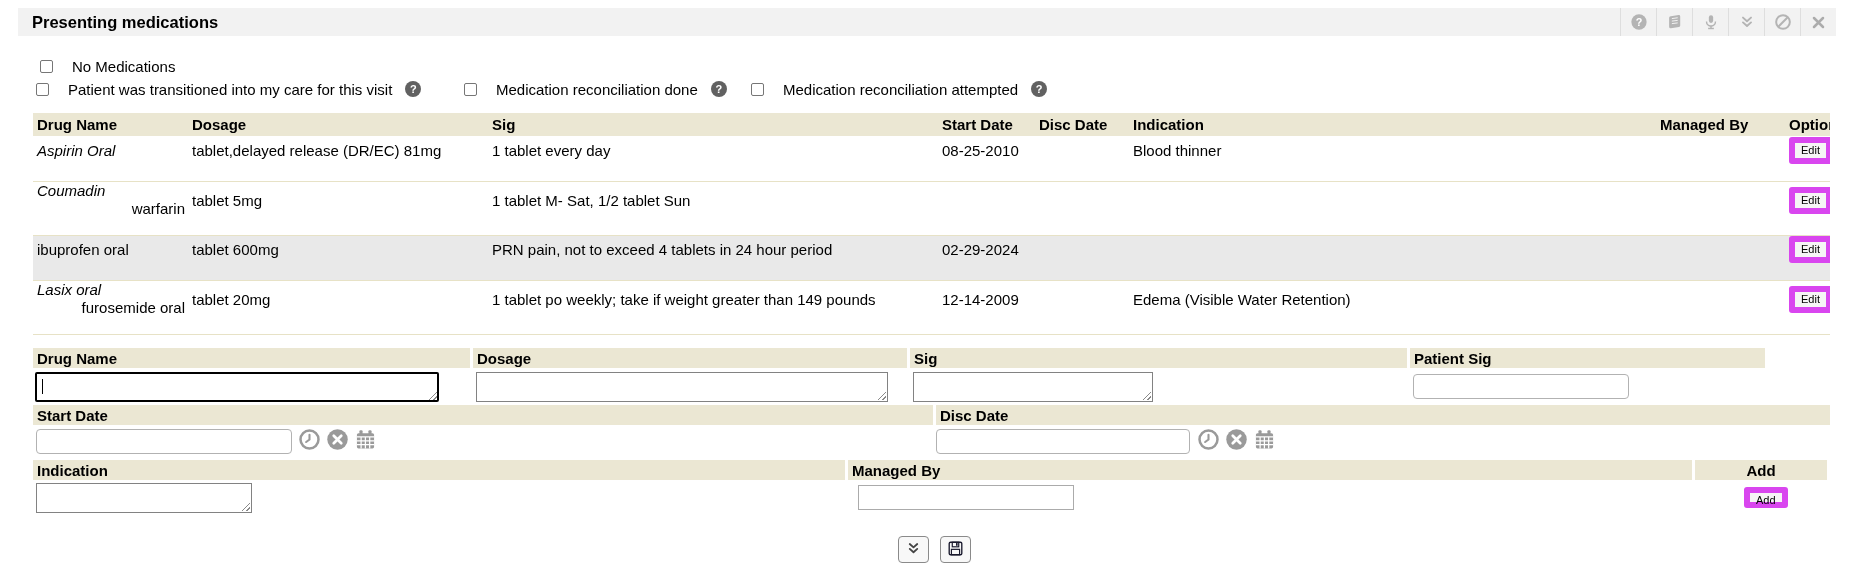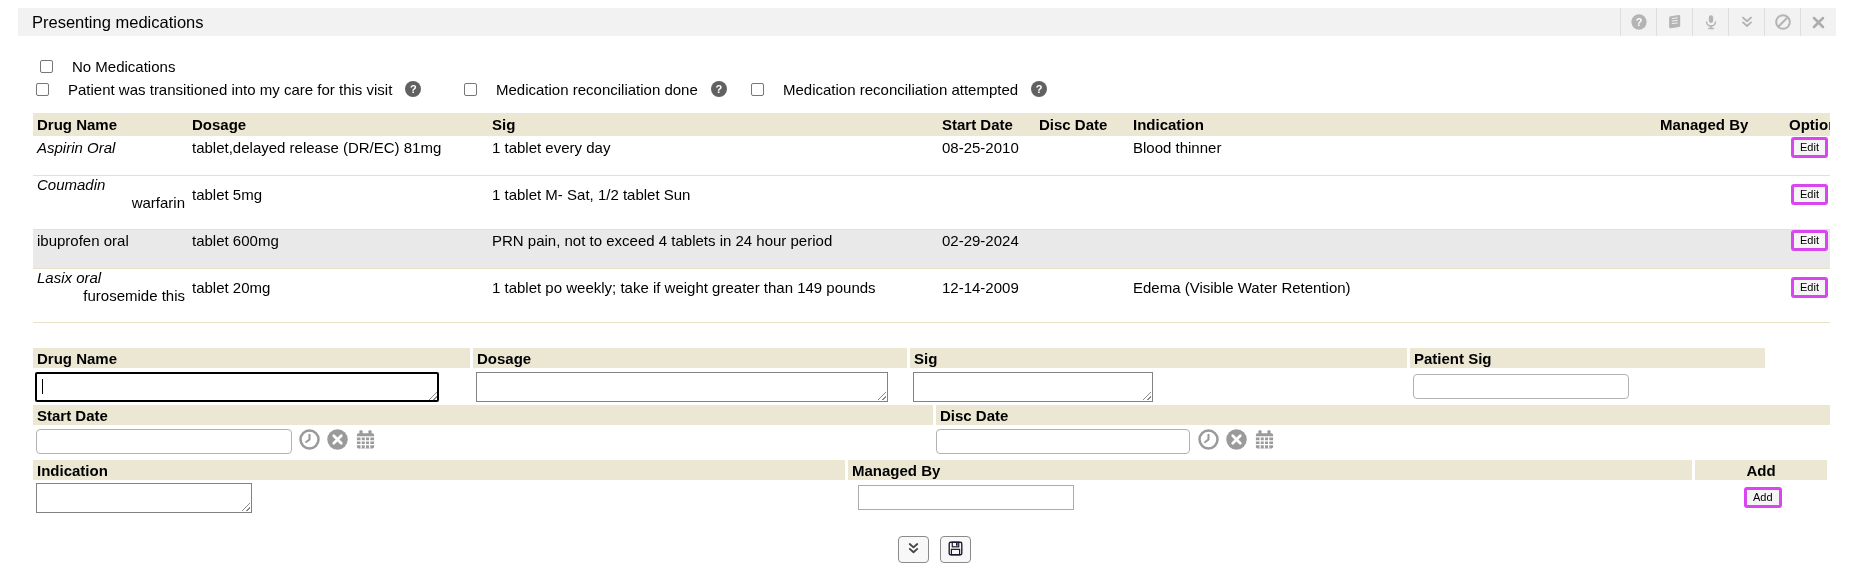--- a/index.html
+++ b/index.html
@@ -3,21 +3,21 @@
 <meta charset="utf-8">
 <style>
   html,body{margin:0;padding:0;background:#fff;}
   body{width:1854px;height:566px;position:relative;overflow:hidden;
        font-family:"Liberation Sans",sans-serif;color:#000;}
   .abs{position:absolute;}
 
   
   .titlebar{left:18px;top:8px;width:1818px;height:28px;background:#f2f2f2;
             display:flex;align-items:center;justify-content:space-between;}
-  .title{font-size:16.5px;font-weight:normal;padding-left:14px;}
+  .title{font-size:16.5px;font-weight:bold;padding-left:14px;}
   .tb-icons{display:flex;height:100%;}
   .tb-cell{width:35px;height:100%;display:flex;align-items:center;justify-content:center;
            border-left:1px solid #dedede;cursor:pointer;}
   .tb-cell svg{display:block;}
 
   
   .chk-group{display:flex;align-items:center;height:18px;gap:6px;}
   .chk{appearance:none;-webkit-appearance:none;width:13px;height:13px;margin:0;
        border:1px solid #767676;border-radius:2px;background:#fff;flex:0 0 auto;}
   .chk-label{font-size:15px;margin-left:13px;white-space:nowrap;}
@@ -31,21 +31,21 @@
   table.meds th{background:#ebe7d3;text-align:left;font-weight:bold;height:23px;
                 padding:0 0 0 4px;border-bottom:1px solid #fff;white-space:nowrap;overflow:hidden;}
   table.meds td{padding:0 0 17px 4px;vertical-align:middle;white-space:nowrap;overflow:hidden;}
   table.meds tbody tr{border-bottom:1px solid #e7e2c6;}
   tr.row-alt{background:#e9e9e9;}
   tr.h-s{height:28px;} tr.h-d{height:43px;} tr.h-l{height:26px;}
   .drug-line1{line-height:18px;}
   .drug-line1.brand{font-style:italic;}
   .drug-line2{line-height:18px;text-align:right;padding-right:3px;}
   .btn-small{font-family:"Liberation Sans",sans-serif;font-size:11px;line-height:13px;
-             padding:1px 6px;background:#f5f5f5;border:3px solid #d946ef;border-radius:3px;
+             padding:1px 6px;background:#f5f5f5;border:6px solid #d946ef;border-radius:3px;
              cursor:pointer;color:#000;}
   td.opt-cell{text-align:center;padding:0 2px;}
 
   
   .bar{height:20px;display:flex;}
   .bar-cell{background:#ebe7d3;height:100%;display:flex;align-items:center;
             font-size:15px;font-weight:bold;padding-left:4px;box-sizing:border-box;}
   .bar-gap{width:3px;background:#fff;height:100%;}
   .bar-cell.center{justify-content:center;padding-left:0;}
 
@@ -209,21 +209,21 @@
       <td>PRN pain, not to exceed 4 tablets in 24 hour period</td>
       <td>02-29-2024</td>
       <td></td>
       <td></td>
       <td></td>
       <td class="opt-cell"><button class="btn-small">Edit</button></td>
     </tr>
     <tr class="h-d">
       <td>
         <div class="drug-line1 brand">Lasix oral</div>
-        <div class="drug-line2">furosemide this</div>
+        <div class="drug-line2">furosemide oral</div>
       </td>
       <td>tablet 20mg</td>
       <td>1 tablet po weekly; take if weight greater than 149 pounds</td>
       <td>12-14-2009</td>
       <td></td>
       <td>Edema (Visible Water Retention)</td>
       <td></td>
       <td class="opt-cell"><button class="btn-small">Edit</button></td>
     </tr>
   </tbody>

